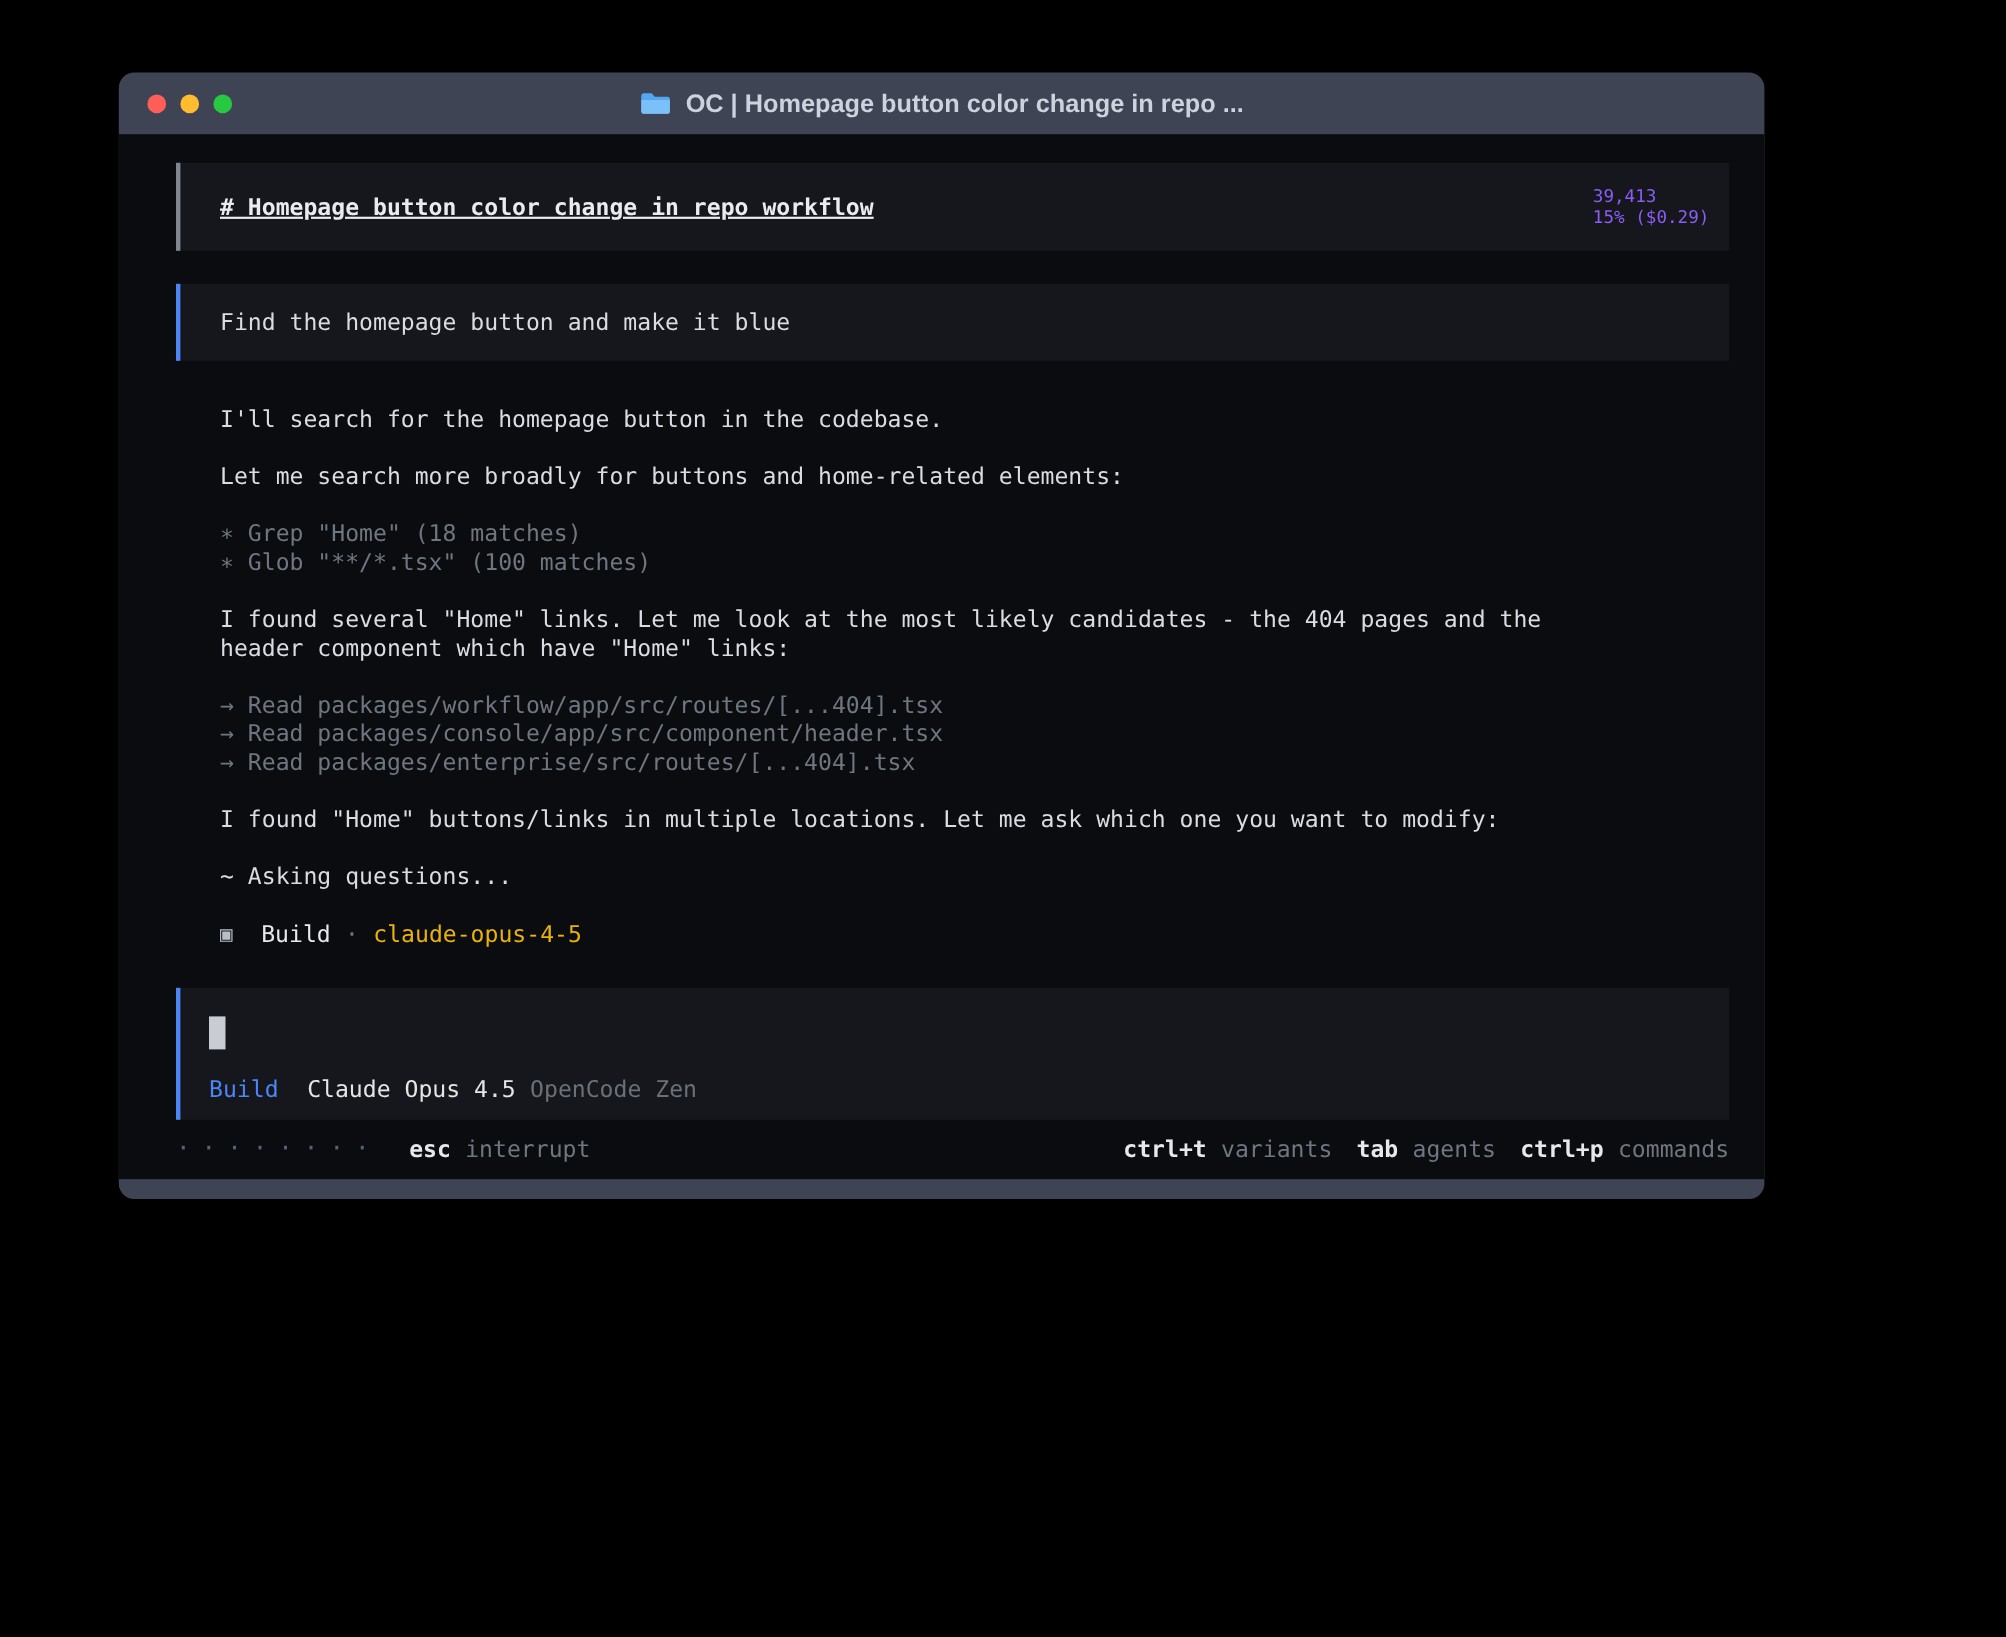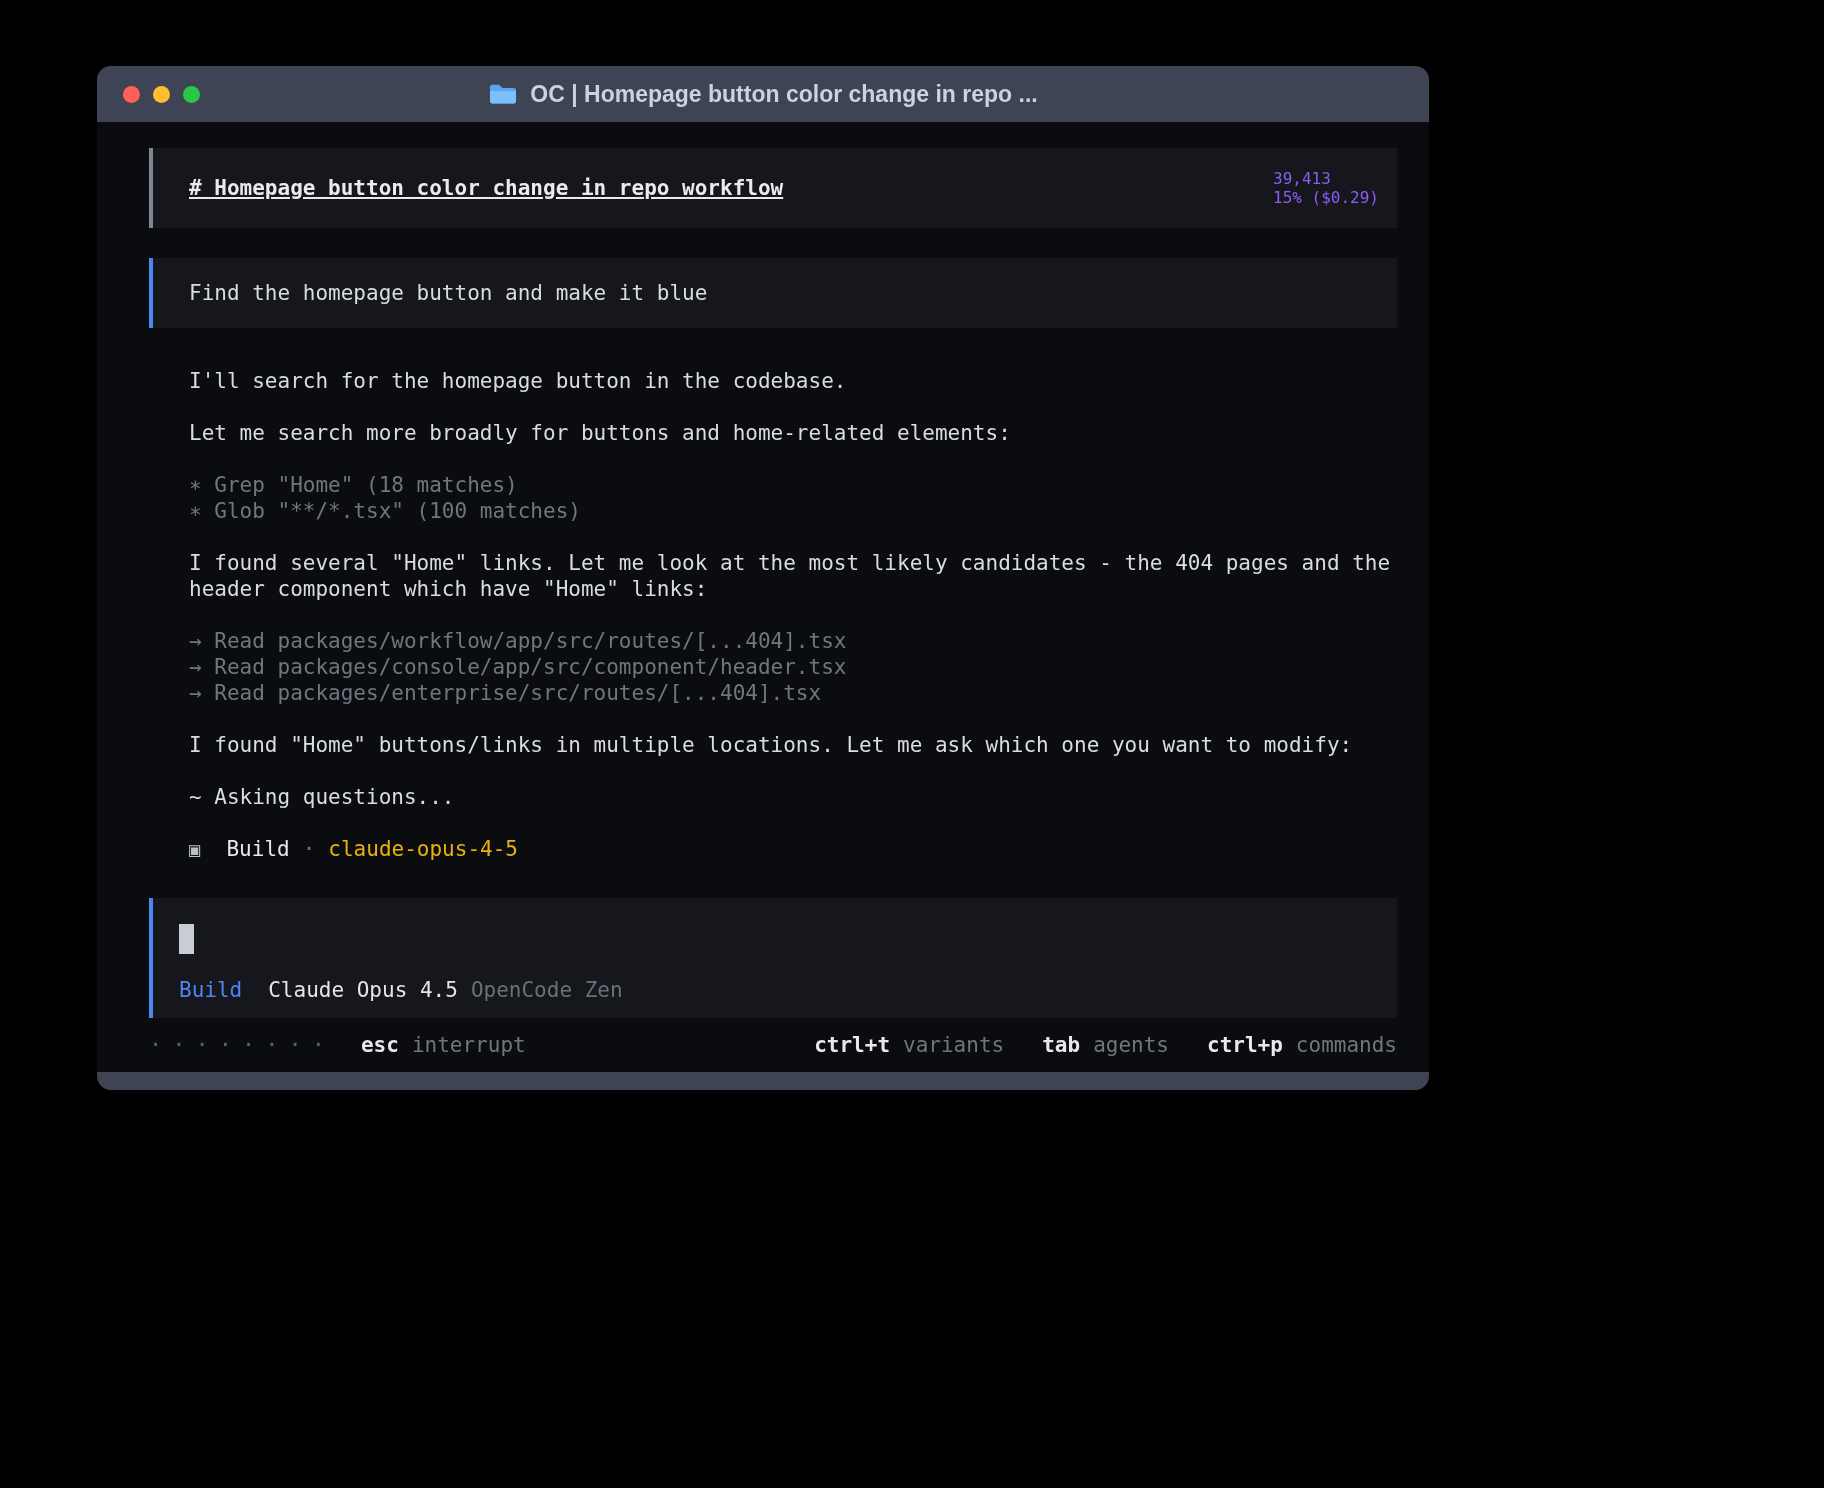--- a/index.html
+++ b/index.html
@@ -5,21 +5,21 @@
   * { box-sizing: border-box; }
   html, body { margin: 0; padding: 0; }
   body {
     width: 1824px; height: 1488px;
     background: #000000;
     font-family: "DejaVu Sans Mono", "Liberation Mono", monospace;
     overflow: hidden;
   }
 
   .window {
-    position: absolute; left: 97px; top: 66px; width: 1332px;
+    position: absolute; left: 108px; top: 66px; width: 1496px;
     background: #3f4454;
     border-radius: 14px;
     overflow: hidden;
     padding-bottom: 18px;
     box-shadow: 0 40px 100px rgba(0,0,0,0.75);
   }
 
   
   .titlebar { height: 56px; display: flex; align-items: center; position: relative; }
   .traffic { position: absolute; left: 26px; top: 0; height: 56px; display: flex; align-items: center; gap: 13px; }
@@ -83,21 +83,21 @@
   .footer {
     display: flex; justify-content: space-between; align-items: center;
     margin-top: 14px; padding-bottom: 14px;
     font-size: 21px; line-height: 26px;
   }
   .footer-left { display: flex; align-items: center; gap: 26px; }
   .spinner { color: #55617b; letter-spacing: 10px; font-size: 22px; }
   .hint { display: flex; gap: 13px; white-space: nowrap; }
   .key { color: #e6e8ec; font-weight: bold; }
   .hint-label { color: #70767f; }
-  .footer-right { display: flex; gap: 38px; justify-content: flex-end; }
+  .footer-right { display: flex; gap: 22px; justify-content: flex-end; }
 </style>
 </head>
 <body>
 
 <div class="window">
 
   <div class="titlebar">
     <div class="traffic">
       <span class="tl red"></span>
       <span class="tl yellow"></span>

